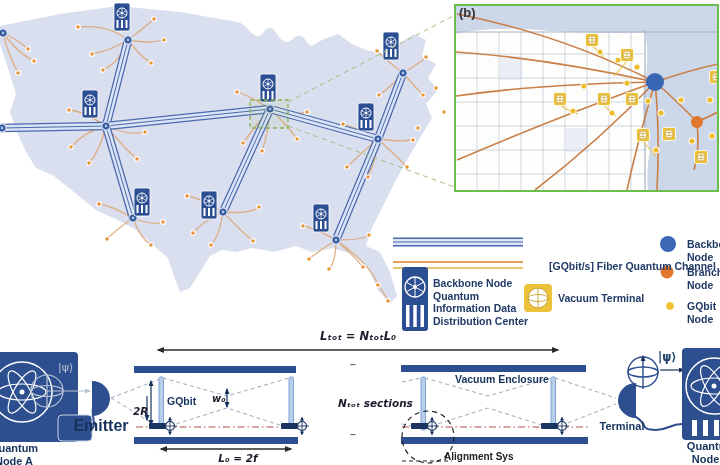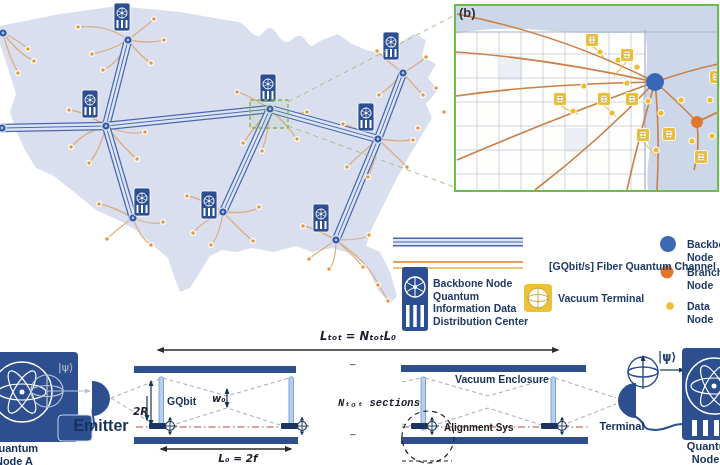--- a/index.html
+++ b/index.html
@@ -436,30 +436,30 @@
 <div class="lbl insetlbl" style="left:459px;top:7px;">(b)</div>
 
 <div class="lbl" style="left:687px;top:238px;color:#203a66;">Backbone Node</div>
 <div class="lbl" style="left:529px;top:260px;color:#203a66;margin-left:20px;">[GQbit/s] Fiber Quantum Channel</div>
 <div class="lbl" style="left:687px;top:266px;color:#203a66;">Branch Node</div>
 <div class="lbl" style="left:433px;top:277px;color:#203a66;">Backbone Node
 Quantum
 Information Data
 Distribution Center</div>
 <div class="lbl" style="left:558px;top:292px;color:#203a66;">Vacuum Terminal</div>
-<div class="lbl" style="left:687px;top:300px;color:#203a66;">Data Node</div>
+<div class="lbl" style="left:687px;top:300px;color:#203a66;">GQbit Node</div>
 
 <div class="lbl math big ctr" style="left:358px;top:330px;">Lₜₒₜ = NₜₒₜL₀</div>
 <div class="lbl" style="left:455px;top:373px;">Vacuum Enclosure</div>
 <div class="lbl math" style="left:133px;top:405px;">2R</div>
 <div class="lbl" style="left:167px;top:395px;">GQbit</div>
 <div class="lbl math" style="left:212px;top:393px;font-size:10px;">w₀</div>
-<div class="lbl math" style="left:338px;top:397px;font-family:Liberation Mono, monospace;">Nₜₒₜ sections</div>
+<div class="lbl math" style="left:338px;top:397px;">Nₜₒₜ sections</div>
 <div class="lbl math ctr" style="left:238px;top:452px;">L₀ = 2f</div>
-<div class="lbl dk" style="left:444px;top:422px;font-size:10px;">Alignment Sys</div>
+<div class="lbl dk" style="left:444px;top:451px;font-size:10px;">Alignment Sys</div>
 <div class="lbl ctr" style="left:101px;top:420px;font-size:16px;">Emitter</div>
 <div class="lbl ctr" style="left:622px;top:420px;font-size:11px;">Terminal</div>
 <div class="lbl ctr" style="left:14px;top:442px;font-size:11px;">Quantum
 Node A</div>
 <div class="lbl ctr" style="left:711px;top:440px;font-size:11px;">Quantum
 Node B</div>
 <div class="lbl faded psi" style="left:58px;top:362px;">|ψ⟩</div>
 <div class="lbl psi" style="left:658px;top:351px;color:#24456e;font-size:11.5px;">|ψ⟩</div>
 <div class="lbl gapdash" style="left:350px;top:358px;">–</div>
 <div class="lbl gapdash" style="left:350px;top:428px;">–</div>

